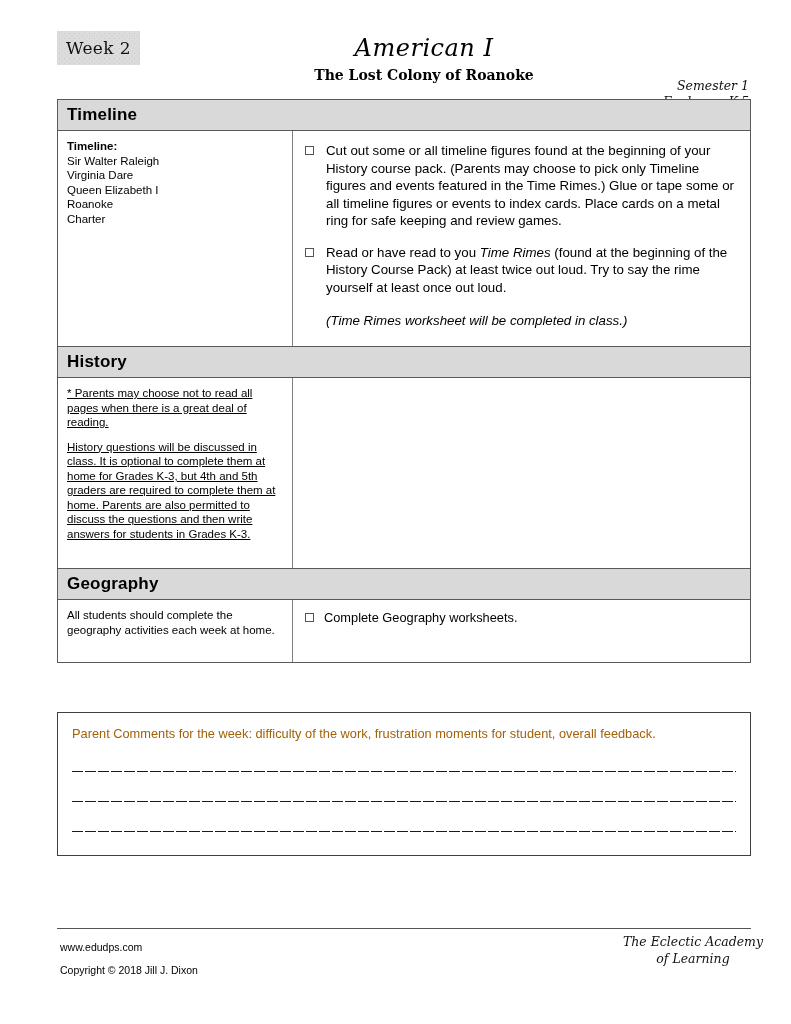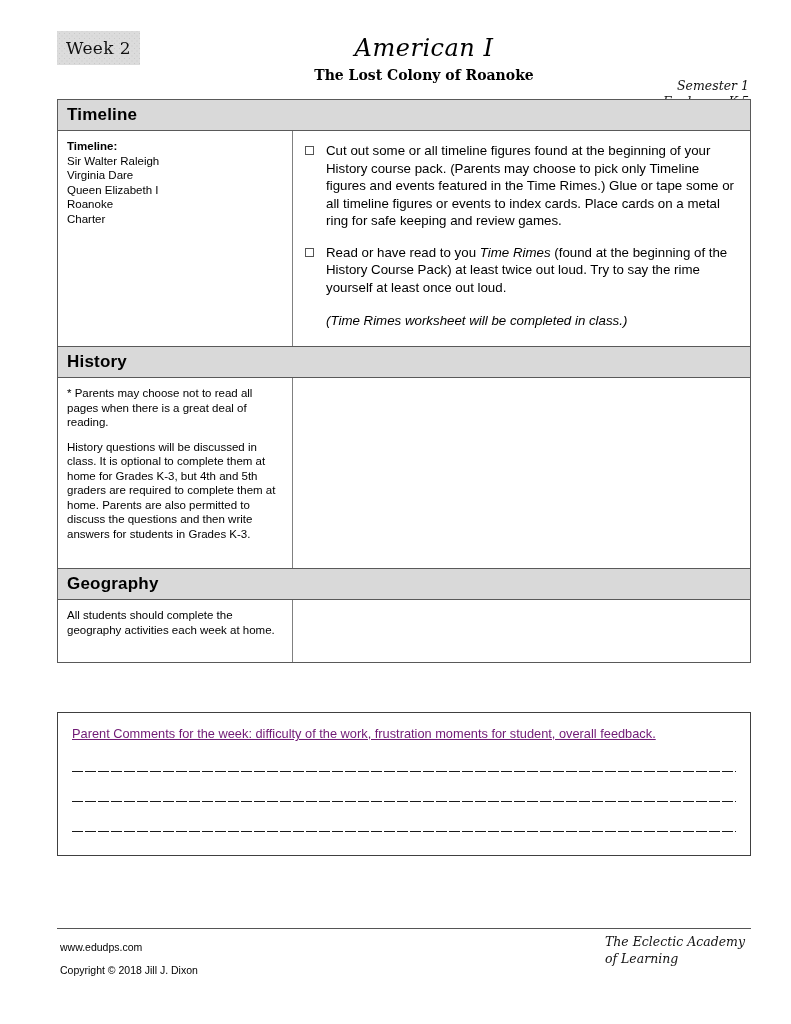--- a/index.html
+++ b/index.html
@@ -169,40 +169,39 @@
 
   
   .col-right.sm { font-size: 12.8px; line-height: 16.5px; padding-top: 10px; }
   .col-right.sm .check-item { margin-bottom: 9px; }
   .col-right.sm .checkbox { margin-top: 3px; margin-right: 10px; }
 
   .geo-body .col-left { font-size: 11.5px; line-height: 14.5px; }
 
   
   .h-timeline-left { min-height: 215px; }
-  .h-history-left  { min-height: 190px; }
+  .h-history-left  { min-height: 190px; text-decoration: underline; }
   .h-geo-left      { min-height: 62px; }
 
   
   .comments-box {
     position: absolute;
     left: 57px;
     top: 712px;
     width: 694px;
     height: 144px;
     border: 1px solid #404040;
     box-sizing: border-box;
     padding: 13px 14px 0 14px;
   }
   .comments-label {
     font-size: 12.8px;
     line-height: 16px;
-    color: #701a75;
+    color: #a16207;
     white-space: nowrap;
-    text-decoration: underline;
   }
   .comment-line {
     height: 1px;
     margin-top: 29px;
     background-image: repeating-linear-gradient(
       to right,
       #1a1a1a 0px, #1a1a1a 11px, #ffffff 11px, #ffffff 13px
     );
   }
 
@@ -218,23 +217,23 @@
   .footer-left {
     position: absolute;
     left: 60px;
     top: 936px;
     font-size: 10.5px;
     line-height: 23px;
     color: #000;
   }
   .footer-right {
     position: absolute;
-    right: 46px;
+    right: 28px;
     top: 933px;
-    text-align: left;
+    text-align: center;
     font-family: "DejaVu Serif", serif;
     font-style: italic;
     font-size: 12.5px;
     line-height: 17px;
     color: #111;
   }
   .footer-right div { white-space: nowrap; }
 </style>
 </head>
 <body>
@@ -295,20 +294,26 @@
 
     </div>
 
     <div class="section-head">Geography</div>
 
     <div class="section-body last geo-body">
       <div class="col-left h-geo-left">
         <p class="para">All students should complete the geography activities each week at home.</p>
       </div>
 
+      <div class="col-right sm">
+        <div class="check-item">
+          <span class="checkbox"></span>
+          <span class="check-text">Complete Geography worksheets.</span>
+        </div>
+      </div>
     </div>
   </div>
 
   <div class="comments-box">
     <div class="comments-label">Parent Comments for the week:  difficulty of the work, frustration moments for student, overall feedback.</div>
     <div class="comment-line"></div>
     <div class="comment-line"></div>
     <div class="comment-line"></div>
   </div>
 

